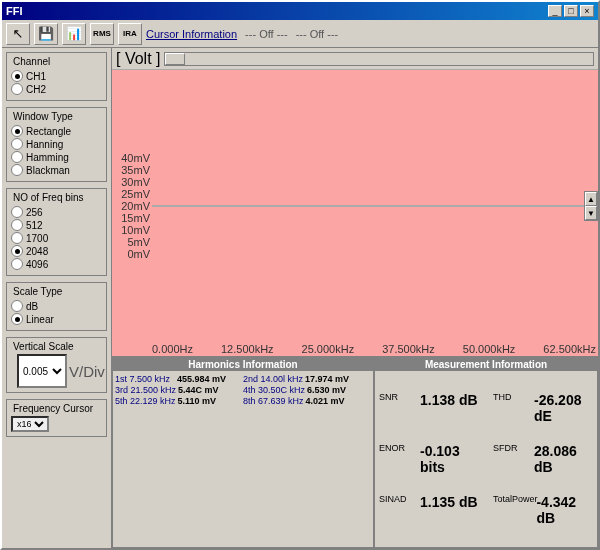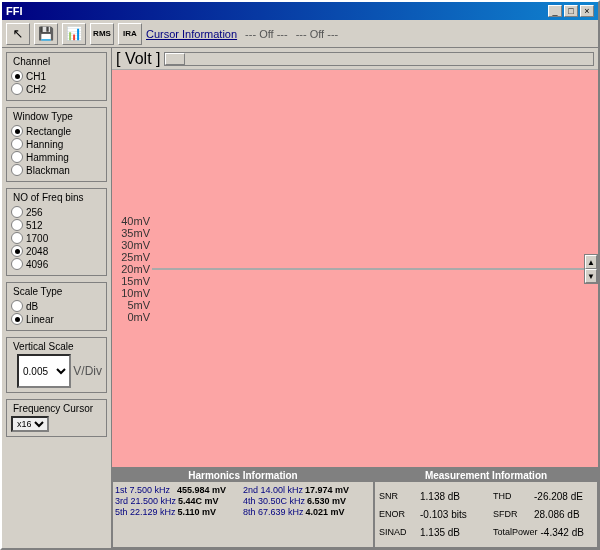--- a/index.html
+++ b/index.html
@@ -25,21 +25,21 @@
     .group-box { border: 1px solid #808080; margin-bottom: 6px; padding: 2px 4px 4px 4px; }
     .group-title { font-size: 10px; background: #d4d0c8; margin-top: -7px; padding: 0 2px; display: inline-block; margin-bottom: 2px; text-align: center; }
     
     .radio-item { display: flex; align-items: center; gap: 3px; margin: 1px 0; cursor: pointer; }
     .radio-circle { width: 12px; height: 12px; border-radius: 50%; border: 1px solid #808080; background: white; display: flex; align-items: center; justify-content: center; flex-shrink: 0; }
     .radio-circle.checked::after { content: ''; width: 5px; height: 5px; border-radius: 50%; background: #000; }
     .radio-label { font-size: 10px; }
     
     .select-box { width: 60px; height: 34px; border: 2px inset #808080; background: white; font-size: 10px; margin-left: 6px; }
     .vscale-row { display: flex; align-items: center; gap: 2px; }
-    .vscale-label { font-size: 12px; color: #555; }
+    .vscale-label { font-size: 15px; color: #555; }
     
     .chart-area { flex: 1; display: flex; flex-direction: column; }
     .chart-header { display: flex; align-items: center; gap: 4px; padding: 2px 4px; background: #d4d0c8; border-bottom: 1px solid #aaa; height: 22px; }
     .chart-unit-label { font-size: 16px; }
     .chart-scrollbar-top { flex: 1; height: 14px; background: #d4d0c8; border: 1px solid #808080; display: flex; align-items: center; }
     .scrollbar-thumb { width: 20px; height: 12px; background: #d4d0c8; border: 1px solid; border-top-color: #fff; border-left-color: #fff; border-right-color: #808080; border-bottom-color: #808080; }
     
     .chart-wrapper { display: flex; flex: 1; align-items: center; }
     .y-axis { width: 40px; display: flex; flex-direction: column; justify-content: space-between; padding: 2px 2px 2px 0; text-align: right; font-size: 9px; color: #333; }
     .chart-canvas { flex: 1; position: relative; background: white; border: 1px solid #aaa; overflow: hidden; }
@@ -51,24 +51,24 @@
     .info-panels { display: flex; gap: 0; border-top: 1px solid #808080; }
     .info-panel { flex: 1; border: 1px solid #808080; background: #d4d0c8; }
     .info-panel-title { background: #808080; color: white; text-align: center; font-size: 10px; padding: 1px; font-weight: bold; }
     .info-panel-content { padding: 2px; }
     .info-row { display: flex; margin: 1px 0; }
     .info-cell { display: flex; gap: 2px; flex: 1; }
     .info-key { color: #000080; min-width: 60px; font-size: 9px; }
     .info-val { font-size: 9px; font-weight: bold; }
     
     .meas-panel { flex: 1; }
-    .meas-row { display: flex; gap: 14px; margin: 7px 2px; }
+    .meas-row { display: flex; gap: 14px; margin: 19px 2px; }
     .meas-cell { display: flex; gap: 3px; min-width: 100px; }
     .meas-key { font-size: 9px; color: #000; min-width: 38px; }
-    .meas-val { font-size: 10px; font-weight: normal; }
+    .meas-val { font-size: 14px; font-weight: bold; }
     
     
     .grid-h { position: absolute; left: 0; right: 0; border-top: 1px dashed #ccc; }
     .grid-v { position: absolute; top: 0; bottom: 0; border-left: 1px dashed #ccc; }
     
     svg.chart-svg { position: absolute; top: 0; left: 0; width: 100%; height: 100%; }
     
     .freq-scale-row { display: flex; align-items: center; gap: 2px; }
     .freq-select { width: 38px; height: 16px; border: 2px inset #808080; font-size: 9px; }
   </style>
@@ -280,20 +280,28 @@
           </svg>
         </div>
 
         <div class="scrollbar-right">
           <div class="scroll-btn">▲</div>
           <div style="flex:1;background:#d4d0c8;"></div>
           <div class="scroll-btn">▼</div>
         </div>
       </div>
 
+      <div class="x-axis">
+        <span>0.000Hz</span>
+        <span>12.500kHz</span>
+        <span>25.000kHz</span>
+        <span>37.500kHz</span>
+        <span>50.000kHz</span>
+        <span>62.500kHz</span>
+      </div>
 
       <div class="info-panels">
 
         <div class="info-panel" style="flex:1.1">
           <div class="info-panel-title">Harmonics Information</div>
           <div class="info-panel-content">
             <div class="info-row">
               <div class="info-cell">
                 <span class="info-key">1st  7.500 kHz</span>
                 <span class="info-val">455.984 mV</span>

